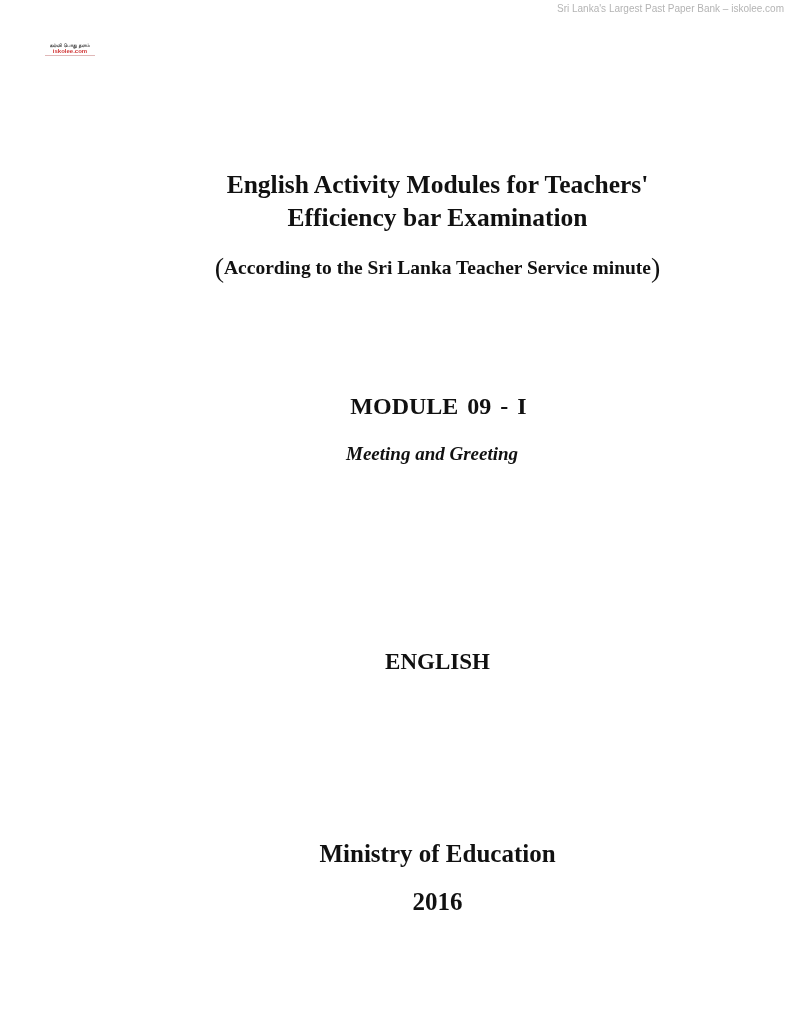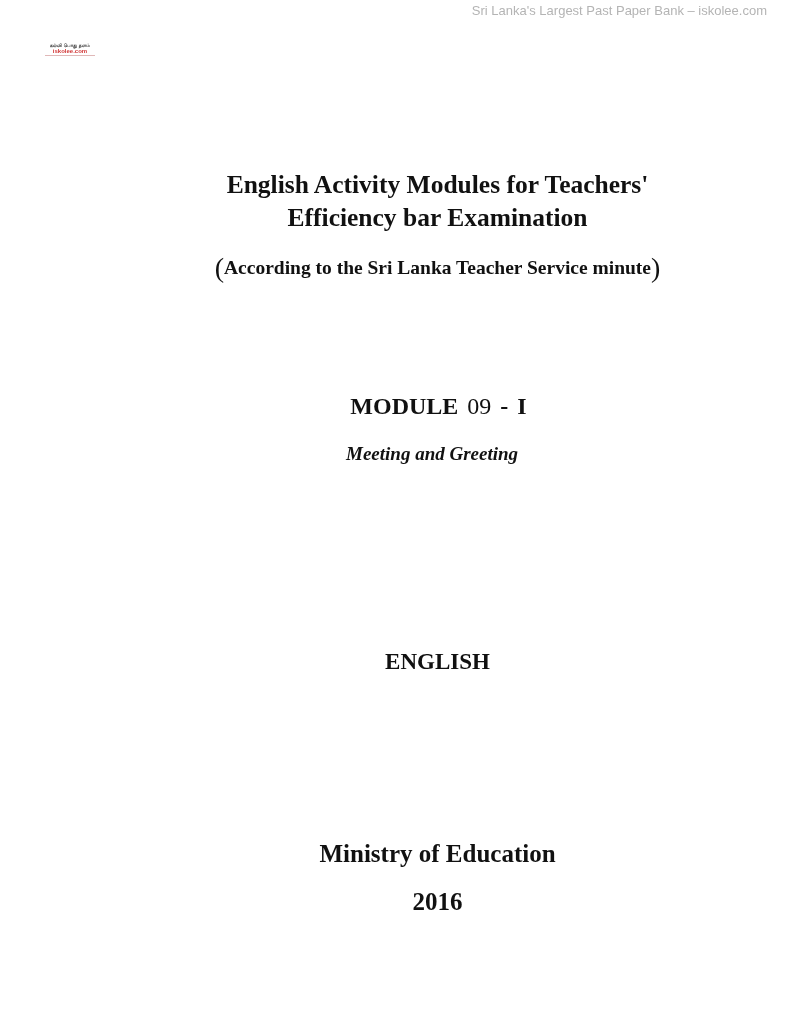--- a/index.html
+++ b/index.html
@@ -1,30 +1,30 @@
 <!DOCTYPE html>
 <html><head>
 <meta charset="utf-8">
 <style>
   html, body { margin:0; padding:0; background:#fff; }
   body { width:791px; height:1024px; position:relative; overflow:hidden; font-family:"DejaVu Serif", serif; color:#111; }
   .abs { position:absolute; }
-  .watermark { top:3px; right:24px; font-family:"Liberation Sans", sans-serif; font-size:13px; color:#b4b4b4; white-space:nowrap;margin-left:35px; }
+  .watermark { top:3px; right:7px; font-family:"Liberation Sans", sans-serif; font-size:10px; color:#b4b4b4; white-space:nowrap;margin-left:35px; }
   .logo { left:42px; top:43px; width:56px; height:15px; }
   .logo .l1 { font-family:"Liberation Sans", sans-serif; font-size:4.5px; color:#333; font-weight:bold; text-align:center; line-height:5px; letter-spacing:0.2px; }
   .logo .l2 { font-family:"Liberation Sans", sans-serif; font-size:6px; color:#d23a3a; font-weight:bold; text-align:center; line-height:6px; }
   .logo .l3 { height:1px; margin:1px 3px 0; background:#c88; opacity:.6; }
   .center { left:0; width:791px; text-align:center; white-space:nowrap; }
   .title { font-family:"Liberation Serif", serif; font-weight:bold; font-size:25.5px; line-height:30px; }
   .t1 { top:170px; left:42px; }
   .t2 { top:203px; left:42px; }
   .sub { top:252px; left:42px; font-family:"Liberation Serif", serif; font-weight:bold; font-size:19.5px; }
   .sub .paren { font-size:28px; font-weight:normal; vertical-align:-3px; }
   .module { top:393px; left:43px; font-family:"Liberation Serif", serif; font-weight:bold; font-size:24px; word-spacing:3px; }
-  .module .num { font-weight:normal; }
+  .module .num { font-weight:bold; }
   .topic { top:443px; left:410px; width:0; font-family:"Liberation Serif", serif; font-weight:bold; font-style:italic; font-size:19px; }
   .topic span { position:absolute; left:-100px; white-space:nowrap;margin-left:36px; }
   .english { top:649px; left:42px; font-family:"Liberation Serif", serif; font-weight:bold; font-size:23px; }
   .ministry { top:840px; left:42px; font-family:"Liberation Serif", serif; font-weight:bold; font-size:25px; }
   .year { top:888px; left:42px; font-family:"Liberation Serif", serif; font-weight:bold; font-size:25px; }
 </style>
 </head>
 <body>
 
 <div class="abs watermark">Sri Lanka's Largest Past Paper Bank – iskolee.com</div>

